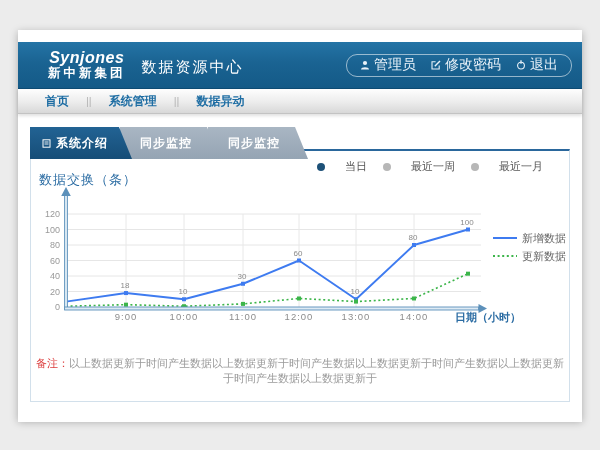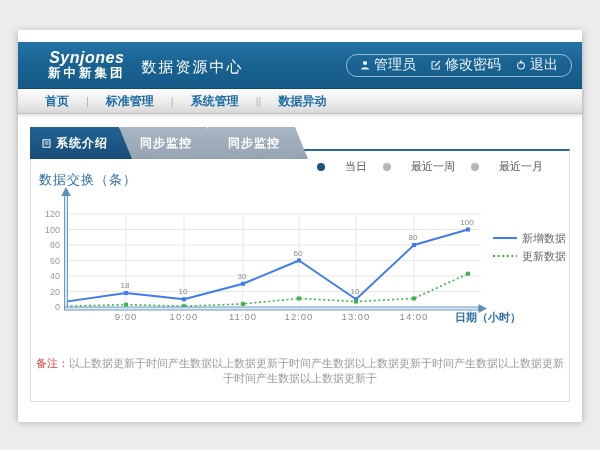--- a/index.html
+++ b/index.html
@@ -89,21 +89,20 @@
               </svg>
             </span>
             <span class="um-label">退出</span>
           </div>
         </div>
     </div>
 
     <div class="navbar">
         <a class="nav-item">首页</a>
         <span class="nav-div">|</span>
-        <a class="nav-item">标准管理</a>
         <span class="nav-div">|</span>
         <a class="nav-item">系统管理</a>
         <span class="nav-div">|</span>
         <span class="nav-div">|</span>
         <a class="nav-item">数据异动</a>
       </div>
 
     <div class="content">
       <div class="tabs-row">
           <div class="tab active" style="z-index:9">

